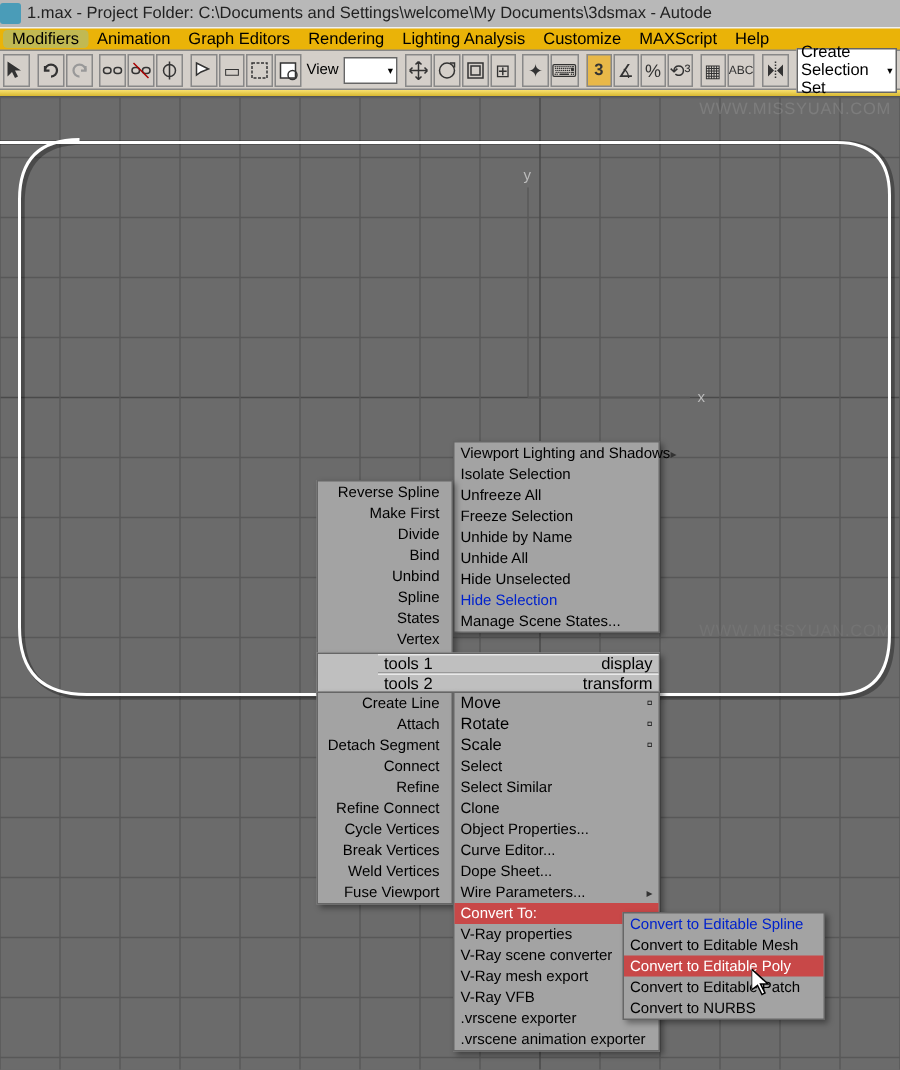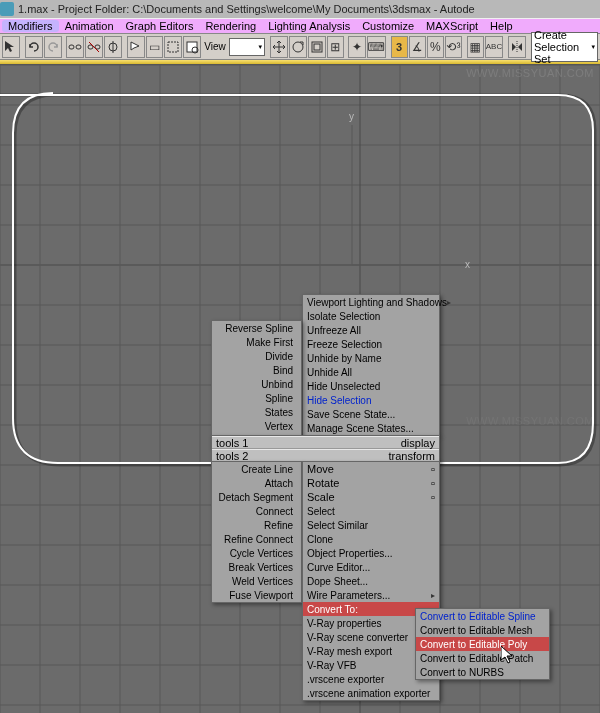--- a/index.html
+++ b/index.html
@@ -1,21 +1,21 @@
 <!DOCTYPE html>
 <html><head>
 <meta charset="utf-8">
 <style>
 * { margin: 0; padding: 0; box-sizing: border-box; font-family: "Tahoma", Arial, sans-serif; font-size: 11px; }
 body { width: 600px; height: 713px; background: #6b6b6b; overflow: hidden; position: relative; }
 
 .title-bar { height: 18px; background: #b8b8b8; display: flex; align-items: center; padding: 0 0; color: #222; font-size: 11px; }
 .app-icon { width: 14px; height: 14px; background: #4a9cb8; margin-right: 4px; border-radius: 2px; }
 
-.menu-bar { height: 16px; background: #f0abfc; border-top: 1px solid #f0f0f0; border-bottom: 1px solid #888; display: flex; align-items: center; padding: 0 2px; }
+.menu-bar { height: 16px; background: #eab308; border-top: 1px solid #f0f0f0; border-bottom: 1px solid #888; display: flex; align-items: center; padding: 0 2px; }
 .menu-bar span { padding: 0 6px; cursor: default; }
 .menu-bar .hl { background: rgba(100,200,255,0.3); border-radius: 3px; }
 
 .toolbar-row { height: 26px; background: #d4cfc9; border-bottom: 1px solid #888; display: flex; align-items: center; padding: 2px; gap: 1px; }
 .tbtn { width: 24px; height: 22px; background: #d4cfc9; border: 1px solid #888; display: inline-flex; align-items: center; justify-content: center; font-size: 12px; color: #333; }
 .tbtn svg { width: 16px; height: 16px; }
 .tsep { width: 4px; }
 .view-label { font-size: 10px; padding: 0 2px; }
 .view-dd { width: 50px; height: 18px; background: #fff; border: 1px solid #666; font-size: 10px; padding: 0 2px; display: flex; align-items: center; justify-content: space-between; }
 .view-dd::after { content: "▾"; font-size: 7px;}
@@ -33,21 +33,21 @@
 .axis-label { font-size: 10px; fill: #bbb; }
 .spline { fill: none; stroke: #fff; stroke-width: 2; }
 .spline-shadow { fill: none; stroke: rgba(0,0,0,0.3); stroke-width: 3; }
 
 .watermark { position: absolute; top: 2px; right: 6px; color: rgba(255,255,255,0.12); font-size: 11px; font-family: Arial; letter-spacing: 0.5px; }
 .watermark2 { position: absolute; top: 350px; right: 6px; color: rgba(255,255,255,0.06); font-size: 11px; font-family: Arial; letter-spacing: 0.5px; }
 
 
 .ctx { position: absolute; background: #a3a3a3; border: 1px solid #666; box-shadow: 2px 2px 4px rgba(0,0,0,0.4); }
 .ctx .row { height: 14px; display: flex; align-items: center; font-size: 10px; color: #000; border-bottom: 0px; padding: 0 4px; white-space: nowrap; cursor: default; }
-.ctx .hdr { height: 13px; background: #bfbfbf; color: #000; font-size: 10px; display: flex; align-items: center; padding: 0 4px; border-bottom: 1px solid #999; border-top: 1px solid #e8e8e8; }
+.ctx .hdr { height: 13px; background: #bfbfbf; color: #000; font-size: 10px; display: flex; align-items: center; padding: 0 4px; border-bottom: 1px solid #999; border-top: 1px solid #e8e8e8; margin-left: 40px; }
 .ctx .row.blue { color: #0022cc; }
 .ctx .row.expand::after { content: "▸"; margin-left: auto; font-size: 8px; color: #333; }
 .ctx-left .row { justify-content: flex-end; text-align: right; }
 .ctx .row.sel { background: #c84848; color: #fff; }
 .ctx .row.check::after { content: "✓"; margin-left: 3px; font-size: 9px; }
 .ctx-left .row { padding-right: 8px;}
 .hdr-split { display: flex; justify-content: space-between; width: 100%; }
 .cursor { position: absolute; left: 501px; top: 646px; z-index: 100; }
 </style>
 </head>
@@ -227,21 +227,20 @@
 
 <div class="ctx" style="left:302px; top:294px; width:138px">
   <div class="row expand">Viewport Lighting and Shadows</div>
   <div class="row">Isolate Selection</div>
   <div class="row">Unfreeze All</div>
   <div class="row">Freeze Selection</div>
   <div class="row">Unhide by Name</div>
   <div class="row">Unhide All</div>
   <div class="row">Hide Unselected</div>
   <div class="row blue">Hide Selection</div>
-  <div class="row">Save Scene State...</div>
   <div class="row">Manage Scene States...</div>
 </div>
 
 <div class="ctx ctx-left" style="left:211px; top:320px; width:91px">
   <div class="row">Reverse Spline</div>
   <div class="row">Make First</div>
   <div class="row">Divide</div>
   <div class="row">Bind</div>
   <div class="row">Unbind</div>
   <div class="row">Spline</div>

